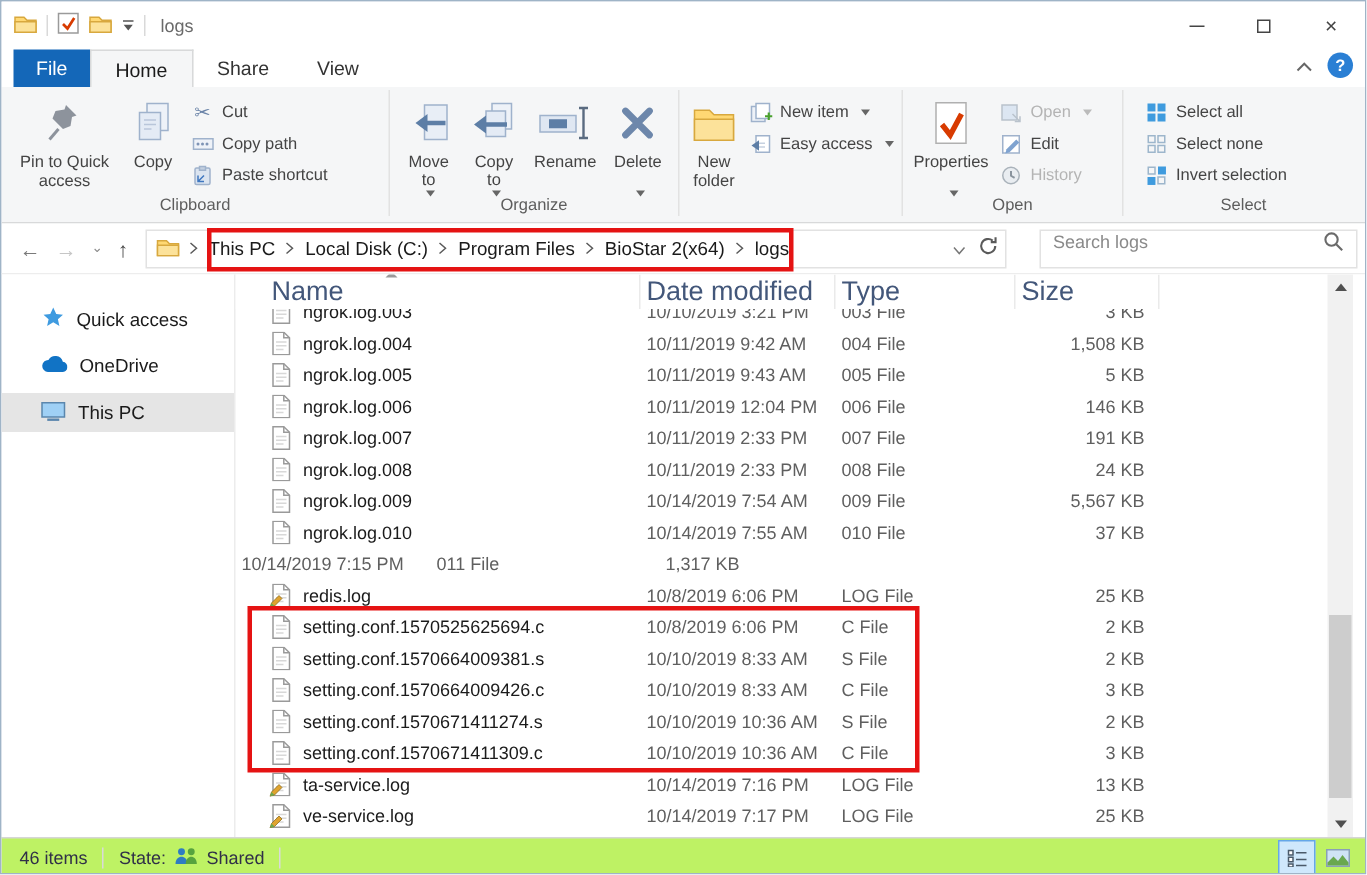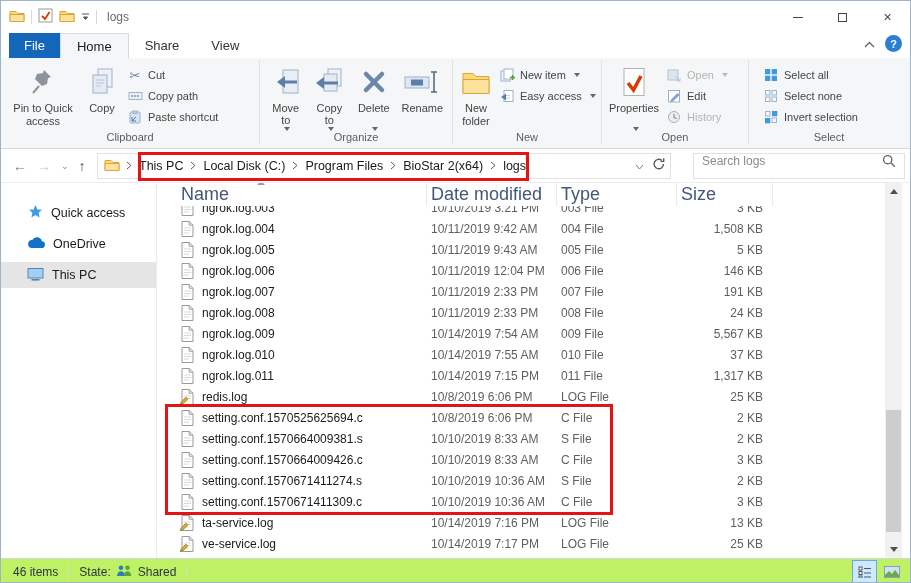--- a/index.html
+++ b/index.html
@@ -223,39 +223,39 @@
               <svg width="30" height="30">
                 <rect x="14" y="2" width="13" height="17" fill="#eef2f8" stroke="#9fb2cc"></rect>
                 <rect x="10" y="7" width="13" height="17" fill="#e4ebf5" stroke="#9fb2cc"></rect>
                 <path d="M24 16H8" stroke="#5d7ea6" stroke-width="3"></path>
                 <path d="M10 10l-8 6 8 6z" fill="#5d7ea6"></path>
               </svg>
             </span>
           <span>Copy to</span>
             <span class="dd"></span>
         </div>
+        <div class="bigbtn" style="width:52px;">
+          <span class="ic">
+              <svg width="36" height="26">
+                <rect x="1" y="8" width="24" height="11" fill="#dfe7f2" stroke="#9fb2cc"></rect>
+                <rect x="7" y="10.5" width="12" height="6" fill="#5d7ea6"></rect>
+                <path d="M30 3v20M27 3h6M27 23h6" stroke="#5a6b80" stroke-width="1.6" fill="none"></path>
+              </svg>
+            </span>
+          <span>Rename</span>
+        </div>
         <div class="bigbtn" style="width:46px;">
           <span class="ic">
               <svg width="26" height="26">
                 <path d="M5 5L21 21M21 5L5 21" stroke="#6d87ab" stroke-width="4.5" stroke-linecap="round"></path>
               </svg>
             </span>
           <span>Delete</span>
             <br>
             <span class="dd"></span>
-        </div>
-        <div class="bigbtn" style="width:52px;">
-          <span class="ic">
-              <svg width="36" height="26">
-                <rect x="1" y="8" width="24" height="11" fill="#dfe7f2" stroke="#9fb2cc"></rect>
-                <rect x="7" y="10.5" width="12" height="6" fill="#5d7ea6"></rect>
-                <path d="M30 3v20M27 3h6M27 23h6" stroke="#5a6b80" stroke-width="1.6" fill="none"></path>
-              </svg>
-            </span>
-          <span>Rename</span>
         </div>
       </div>
       <div class="rgroup-label">Organize</div>
     </div>
     <div class="rgroup-sep"></div>
 
     <div class="rgroup" style="width:148px;">
       <div class="rgroup-body">
         <div class="bigbtn" style="width:48px;">
           <span class="ic">
@@ -284,21 +284,20 @@
                   <rect x="4" y="1.5" width="9" height="11" fill="#fff" stroke="#9fb2cc"></rect>
                   <path d="M1 8l5-3.5v7z" fill="#5d7ea6"></path>
                   <path d="M6 6.5h4M6 9h4" stroke="#c6d1e0"></path>
                 </svg>
               </span>
               <span>Easy access</span>
               <span class="dd"></span>
             </div>
         </div>
       </div>
-      <div class="rgroup-label">New</div>
     </div>
     <div class="rgroup-sep"></div>
 
     <div class="rgroup" style="width:146px;">
       <div class="rgroup-body">
         <div class="bigbtn" style="width:56px;">
           <span class="ic">
               <svg width="24" height="30">
                 <rect x="2" y="1.5" width="20" height="27" fill="#fff" stroke="#b0b0b0"></rect>
                 <path d="M6 16l5.5 7L19 9" stroke="#d83b01" stroke-width="3.6" fill="none"></path>
@@ -606,31 +605,20 @@
         
       </span>
       <span class="fname">ngrok.log.010</span>
     </span>
     <span class="cell c-date">10/14/2019 7:55 AM</span>
     <span class="cell c-type">010 File</span>
     <span class="cell c-size">37 KB</span>
   </div>
 
   <div class="row">
-    <span class="cell c-name">
-      <span class="ficon">
-        <svg width="13" height="16">
-                  <path d="M1 .5h7.2L12 4.2V15.5H1z" fill="#fff" stroke="#9a9a9a"></path>
-                  <path d="M8.2 .5v3.7H12" fill="none" stroke="#9a9a9a"></path>
-                  <path d="M3 7h7M3 9.5h7M3 12h5" stroke="#d8d8d8"></path>
-                </svg>
-        
-      </span>
-      <span class="fname">ngrok.log.011</span>
-    </span>
     <span class="cell c-date">10/14/2019 7:15 PM</span>
     <span class="cell c-type">011 File</span>
     <span class="cell c-size">1,317 KB</span>
   </div>
 
   <div class="row">
     <span class="cell c-name">
       <span class="ficon is-log">
         <svg width="13" height="16">
                   <path d="M1 .5h7.2L12 4.2V15.5H1z" fill="#fff" stroke="#9a9a9a"></path>

